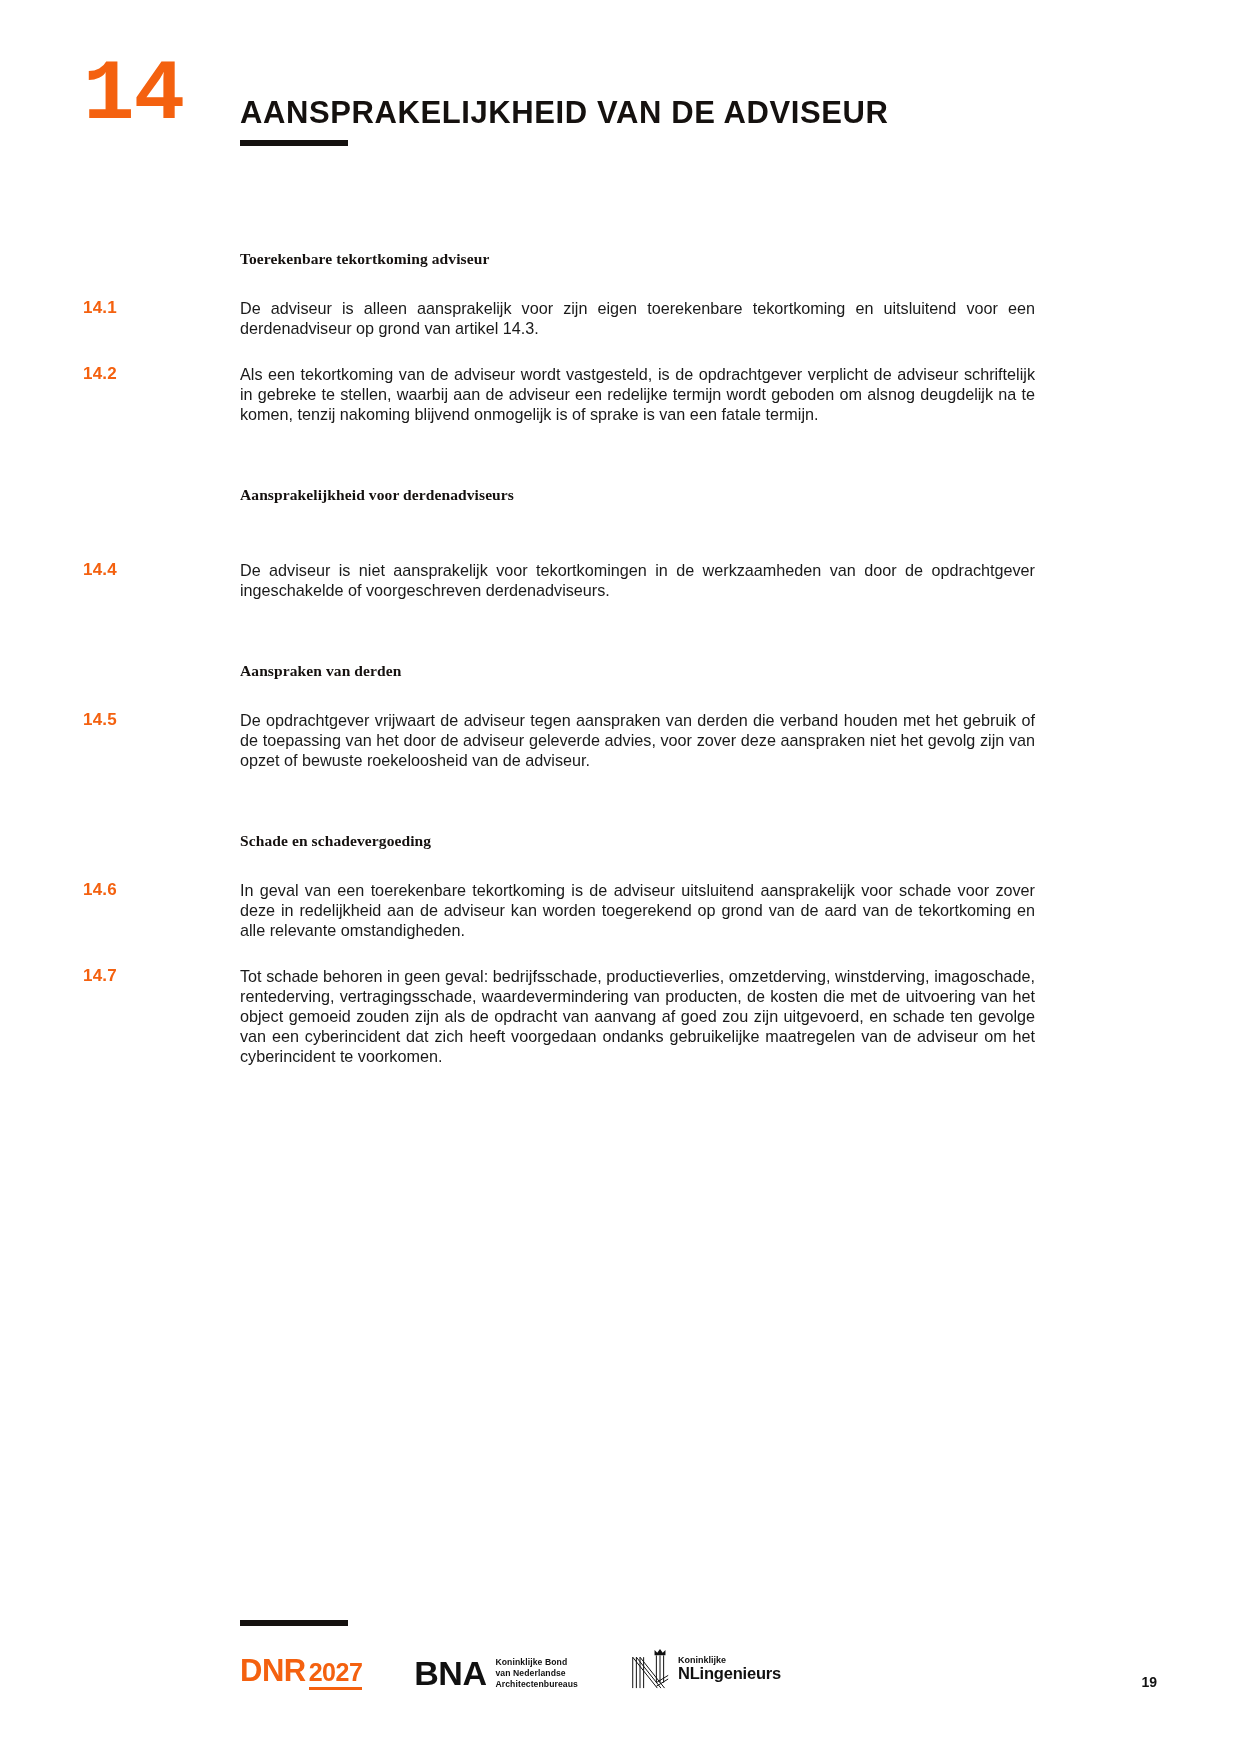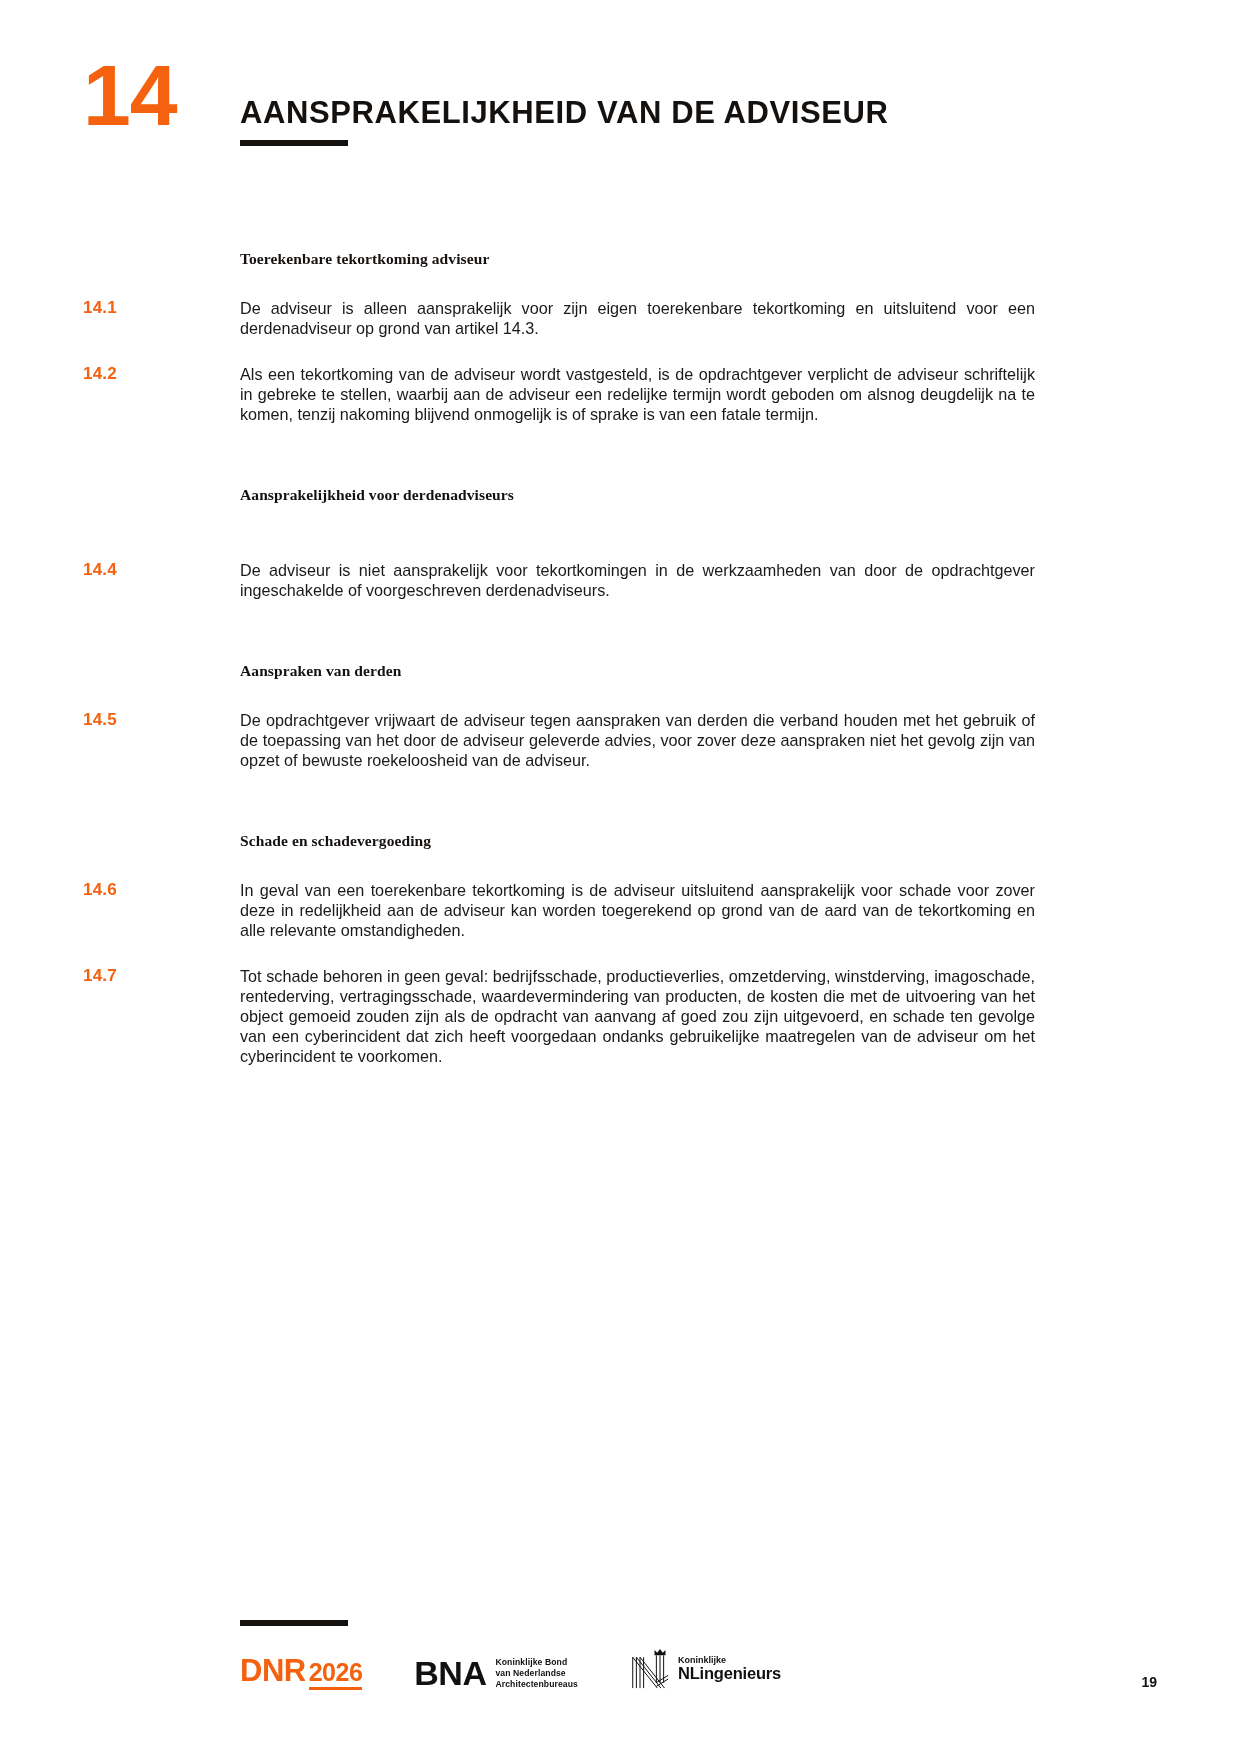--- a/index.html
+++ b/index.html
@@ -33,21 +33,21 @@
   }
   .chapter-number {
     position: absolute;
     left: 83px;
     top: 0px;
     font-size: 86px;
     font-weight: 700;
     line-height: 1;
     letter-spacing: -1px;
     color: #F4610F;
-    font-family: Liberation Sans, sans-serif;
+    font-family: Liberation Mono, monospace;
   }
   .chapter-title {
     position: absolute;
     left: 240px;
     top: 22px;
     font-size: 31px;
     font-weight: 700;
     letter-spacing: 0.6px;
     color: #15110f;
     white-space: nowrap;
@@ -276,21 +276,21 @@
 
   </div>
 
   <div class="footer">
     <div class="footer-rule"></div>
 
     <div class="footer-logos">
 
       <div class="logo-dnr">
         <span class="dnr-word">DNR</span>
-        <span class="dnr-year">2026</span>
+        <span class="dnr-year">2027</span>
       </div>
 
       <div class="logo-bna">
         <span class="bna-word">BNA</span>
         <span class="bna-sub">
           <span>Koninklijke Bond</span><br>
           <span>van Nederlandse</span><br>
           <span>Architectenbureaus</span>
         </span>
       </div>

